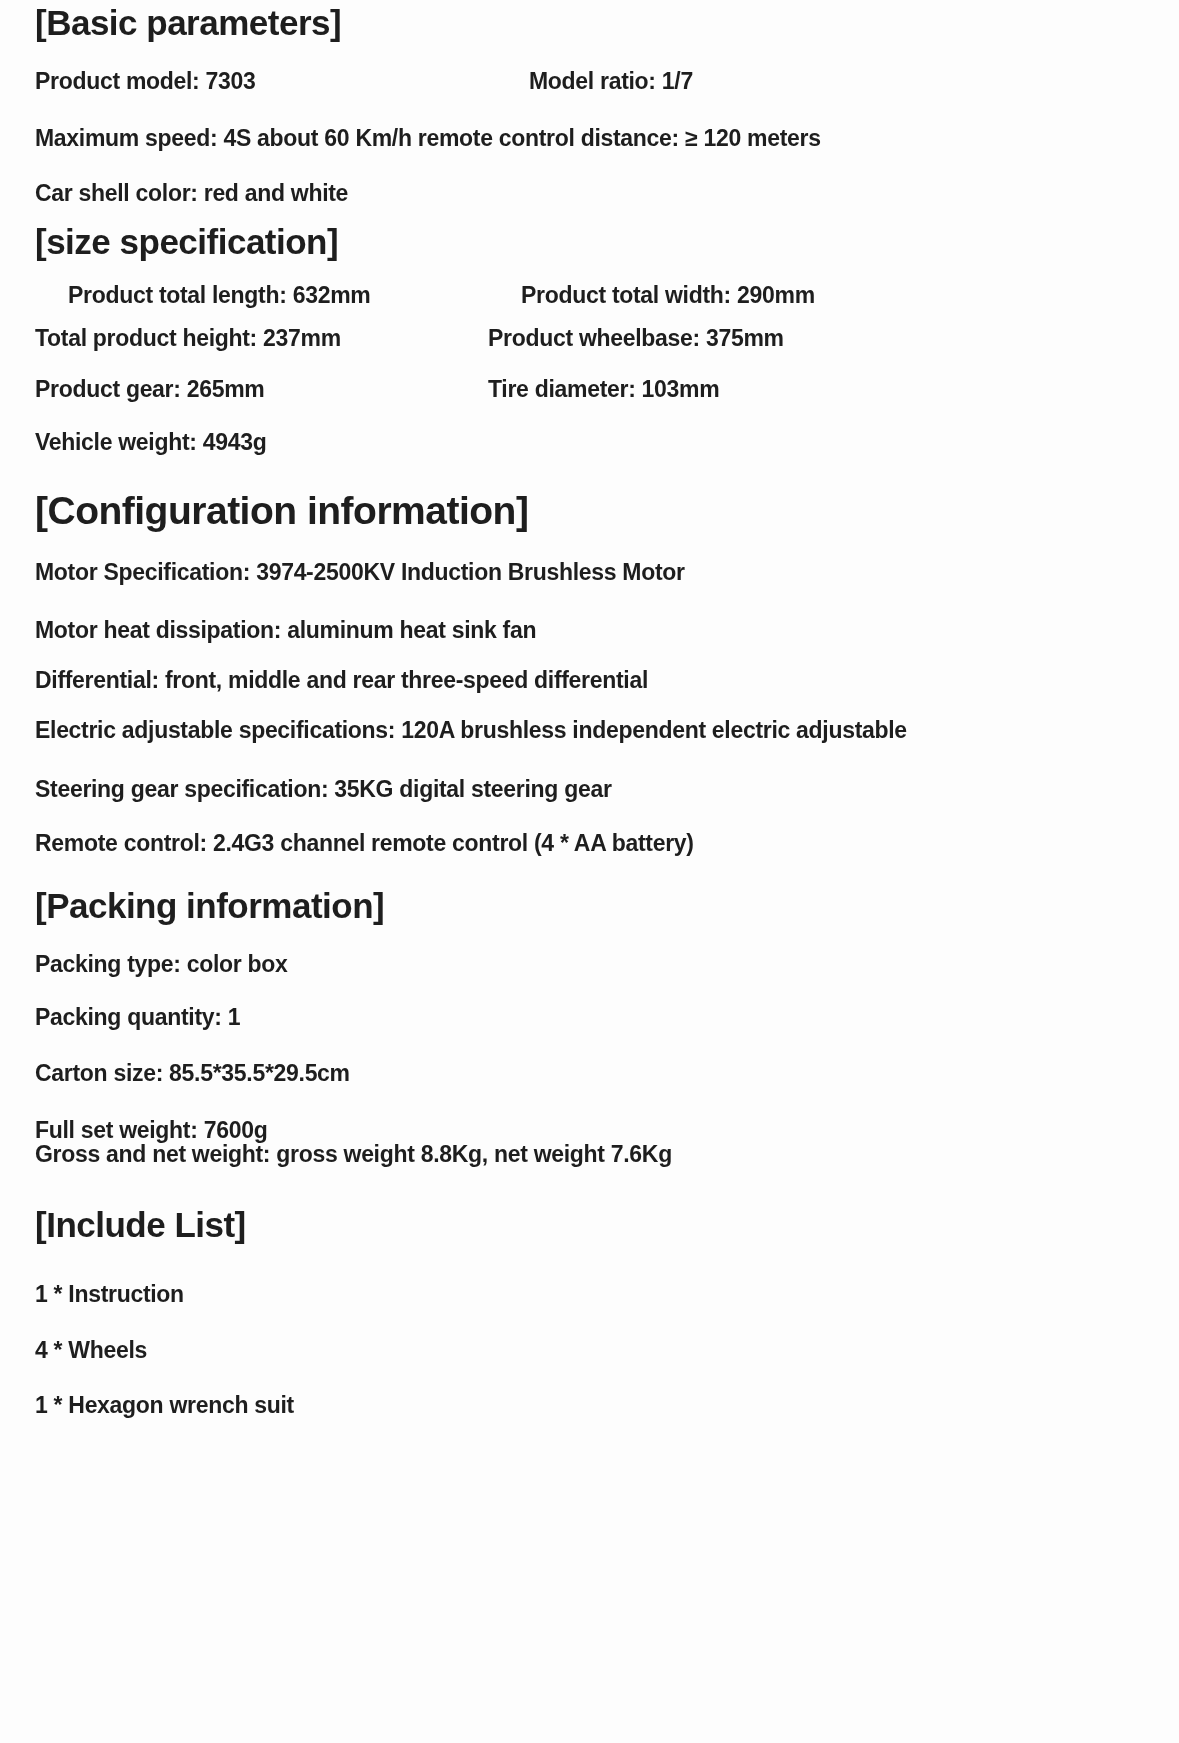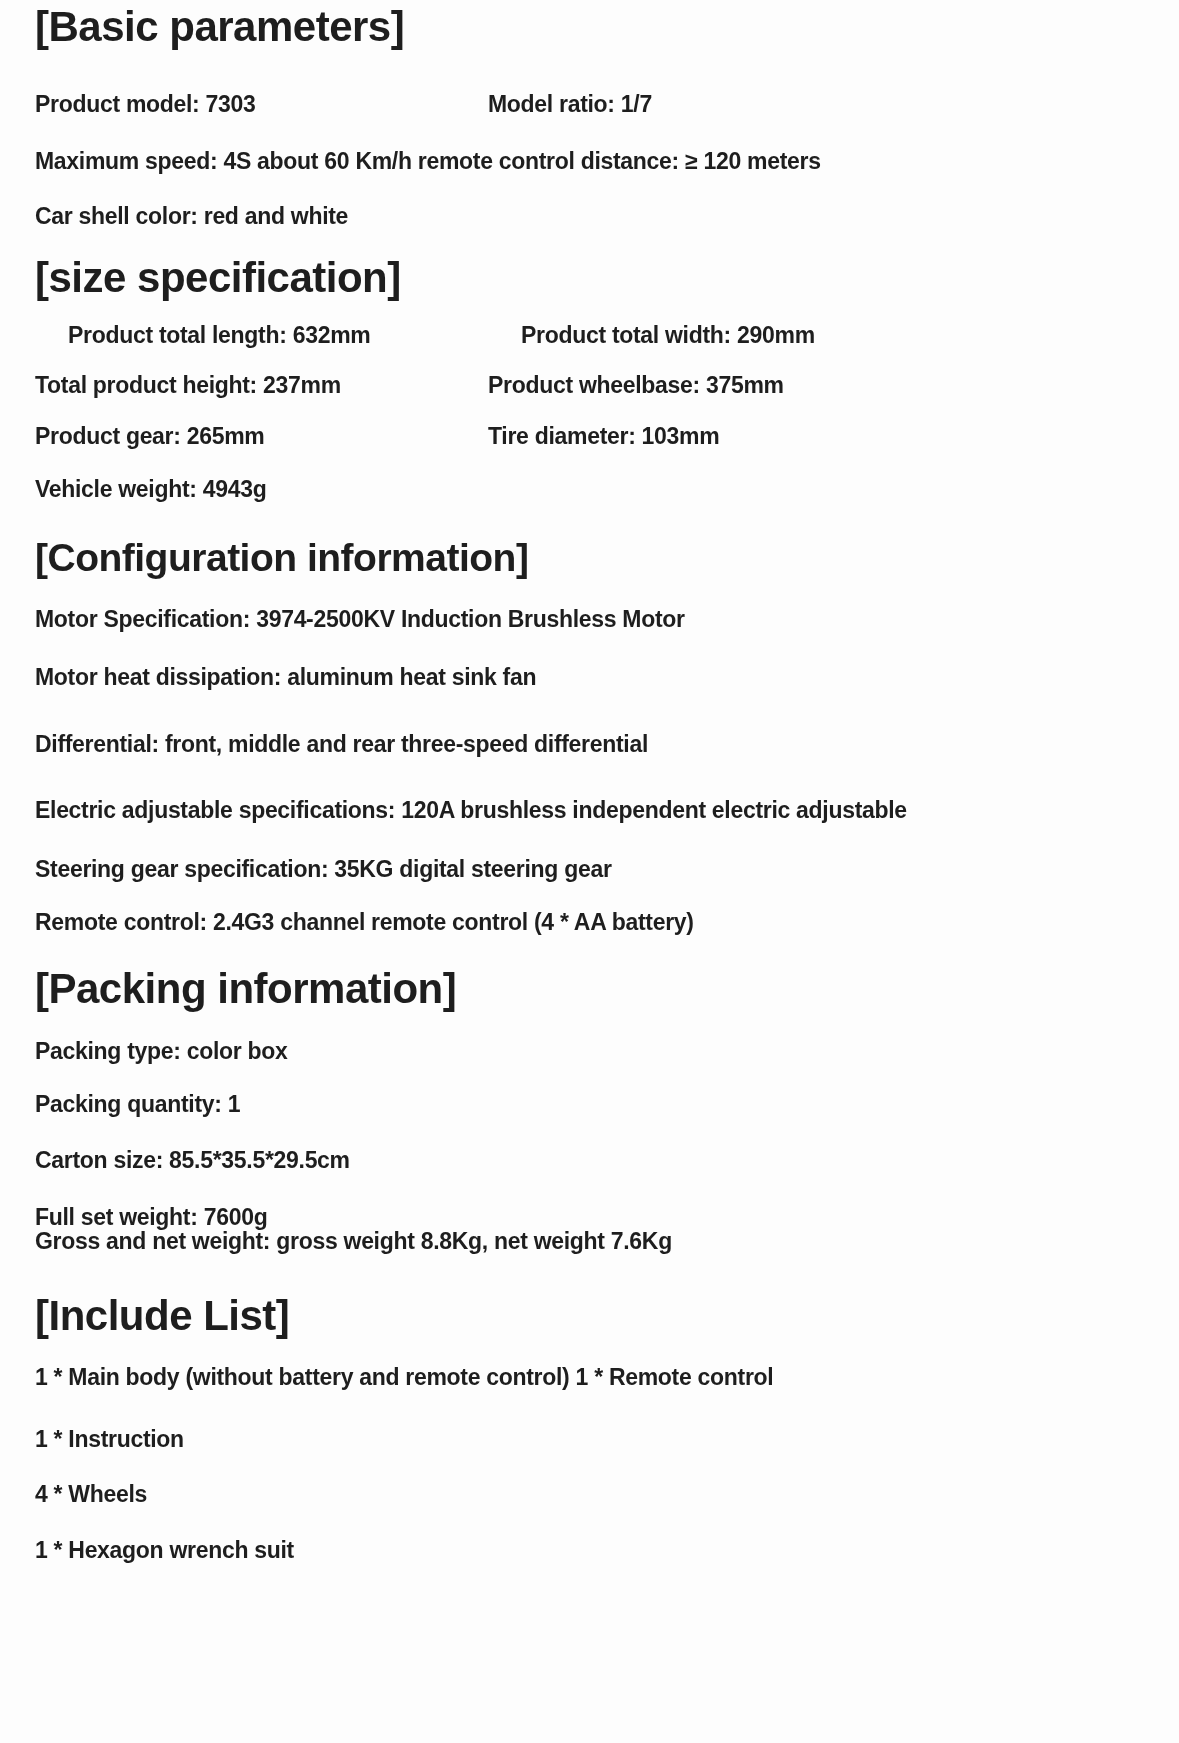--- a/index.html
+++ b/index.html
@@ -13,21 +13,21 @@
     background: #fdfdfd;
     font-family: "Liberation Sans", sans-serif;
     color: #1e1e1e;
     overflow: hidden;
   }
   .doc {
     padding: 4px 30px 0 35px;
     width: 1179px;
   }
   .h {
-    font-size: 42px;
+    font-size: 35px;
     font-weight: 700;
     letter-spacing: -0.5px;
     line-height: 1.1;
     margin: 0;
   }
   .h.big { font-size: 39px; }
   .p {
     font-size: 23px;
     font-weight: 700;
     letter-spacing: -0.3px;
@@ -36,25 +36,25 @@
     white-space: nowrap;
   }
   .row2 {
     display: grid;
     grid-template-columns: 453px 1fr;
     margin: 0;
   }
   
   .mt20 { margin-top: 27px; }
   .mt22 { margin-top: 22px; margin-left: 33px; }
-  .mt26 { margin-top: 42px; }
+  .mt26 { margin-top: 26px; gap: 41px; }
   .mt27 { margin-top: 27px; }
   .mt28 { margin-top: 40px; }
   .mt29 { margin-top: 29px; }
-  .mt30 { margin-top: 26px; }
+  .mt30 { margin-top: 18px; }
   .mt31 { margin-top: 31px; }
   .mt32 { margin-top: 32px; }
   .mt33 { margin-top: 33px; }
   .mt34 { margin-top: 34px; }
   .mt35 { margin-top: 35px; }
   .mt36 { margin-top: 36px; }
   .mt38 { margin-top: 38px; }
   .mt39 { }
 </style>
 </head>
@@ -94,18 +94,17 @@
   <p class="p mt29">Remote control: 2.4G3 channel remote control (4 * AA battery)</p>
 
   <h2 class="h mt32">[Packing information]</h2>
   <p class="p mt20">Packing type: color box</p>
   <p class="p mt29">Packing quantity: 1</p>
   <p class="p mt31">Carton size: 85.5*35.5*29.5cm</p>
   <p class="p mt33">Full set weight: 7600g</p>
   <p class="p mt39">Gross and net weight: gross weight 8.8Kg, net weight 7.6Kg</p>
 
   <h2 class="h mt28">[Include List]</h2>
-  <p class="p mt30">1 * Main body (without battery and remote control) 1 * Remote control</p>
   <p class="p mt38">1 * Instruction</p>
   <p class="p mt31">4 * Wheels</p>
   <p class="p mt31">1 * Hexagon wrench suit</p>
 
 </div>
 
 </body></html>

